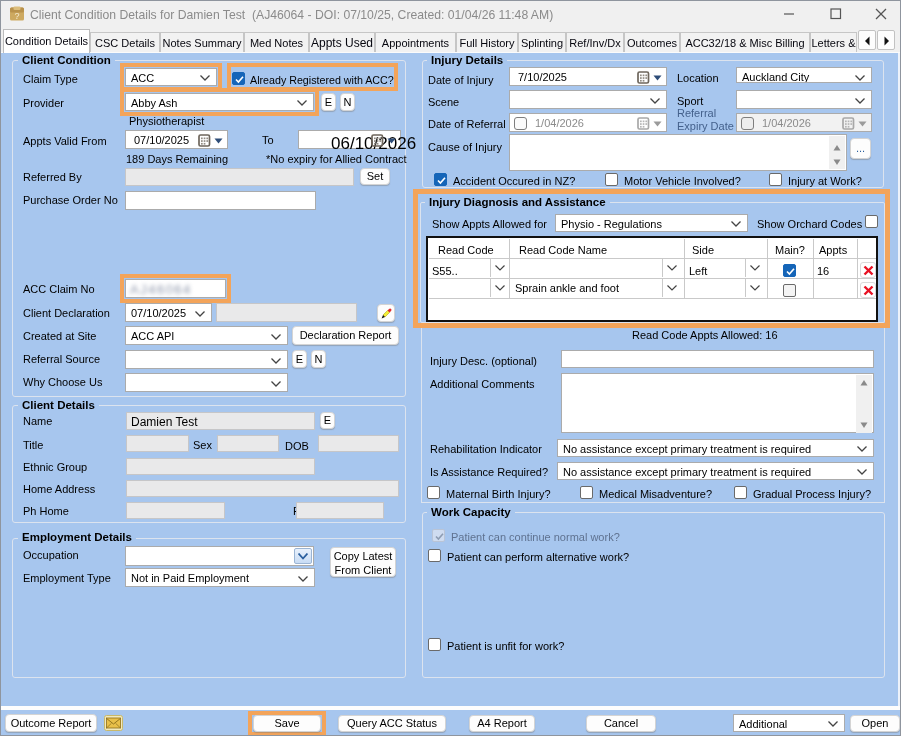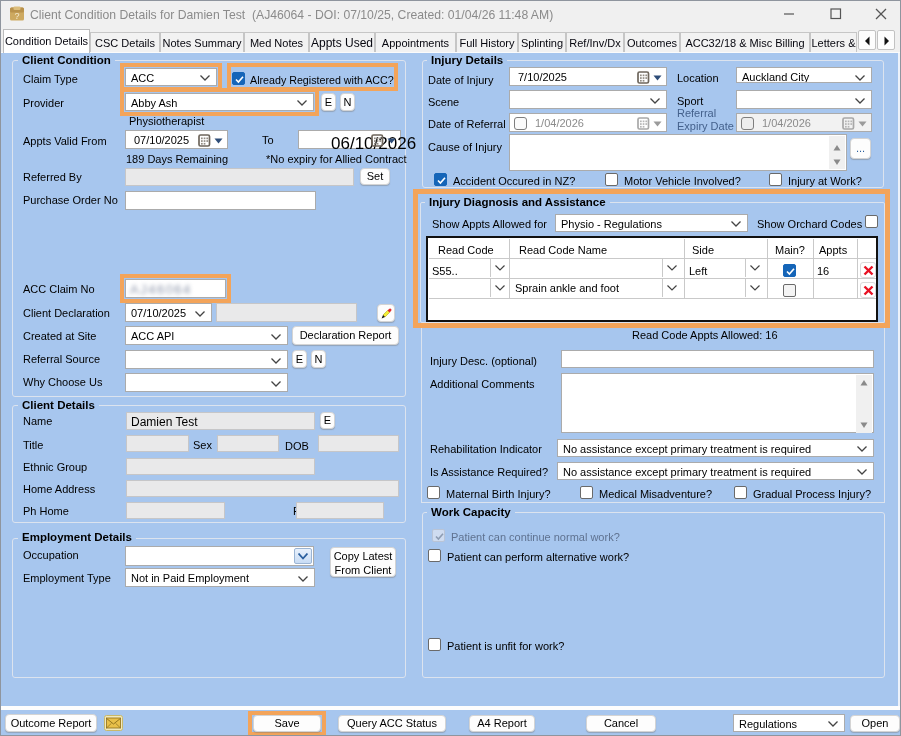--- a/index.html
+++ b/index.html
@@ -443,19 +443,19 @@
       <rect x="2.5" y="3" width="14" height="10" fill="#e9c04a" stroke="#8a6d1a" stroke-width="0.8"></rect>
       <path d="M2.5 3.4 L9.5 9 L16.5 3.4" fill="none" stroke="#8a6d1a" stroke-width="0.9"></path>
       <path d="M2.5 13 L7.5 8.2 M16.5 13 L11.5 8.2" fill="none" stroke="#8a6d1a" stroke-width="0.7"></path>
     </svg>
     <div class="orange" style="left:247px;top:710px;width:78px;height:25px;"></div>
     <div class="btn" style="left:252px;top:714px;width:68px;height:17px;">Save</div>
     <div class="btn" style="left:337px;top:714px;width:108px;height:17px;">Query ACC Status</div>
     <div class="btn" style="left:468px;top:714px;width:66px;height:17px;">A4 Report</div>
     <div class="btn" style="left:585px;top:714px;width:70px;height:17px;">Cancel</div>
     <div class="combo" style="left:732px;top:713px;width:112px;height:18px;">
-      <span class="tx">Regulations</span>
+      <span class="tx">Additional</span>
       <svg class="chev" style="right:6px;top:6px;" viewBox="0 0 10 6">
         <path d="M0.5 0.5 L5 5 L9.5 0.5" stroke="#444" stroke-width="1.3" fill="none"></path>
       </svg>
     </div>
     <div class="btn" style="left:849px;top:714px;width:50px;height:17px;">Open</div>
   </div>
 
 </body></html>

